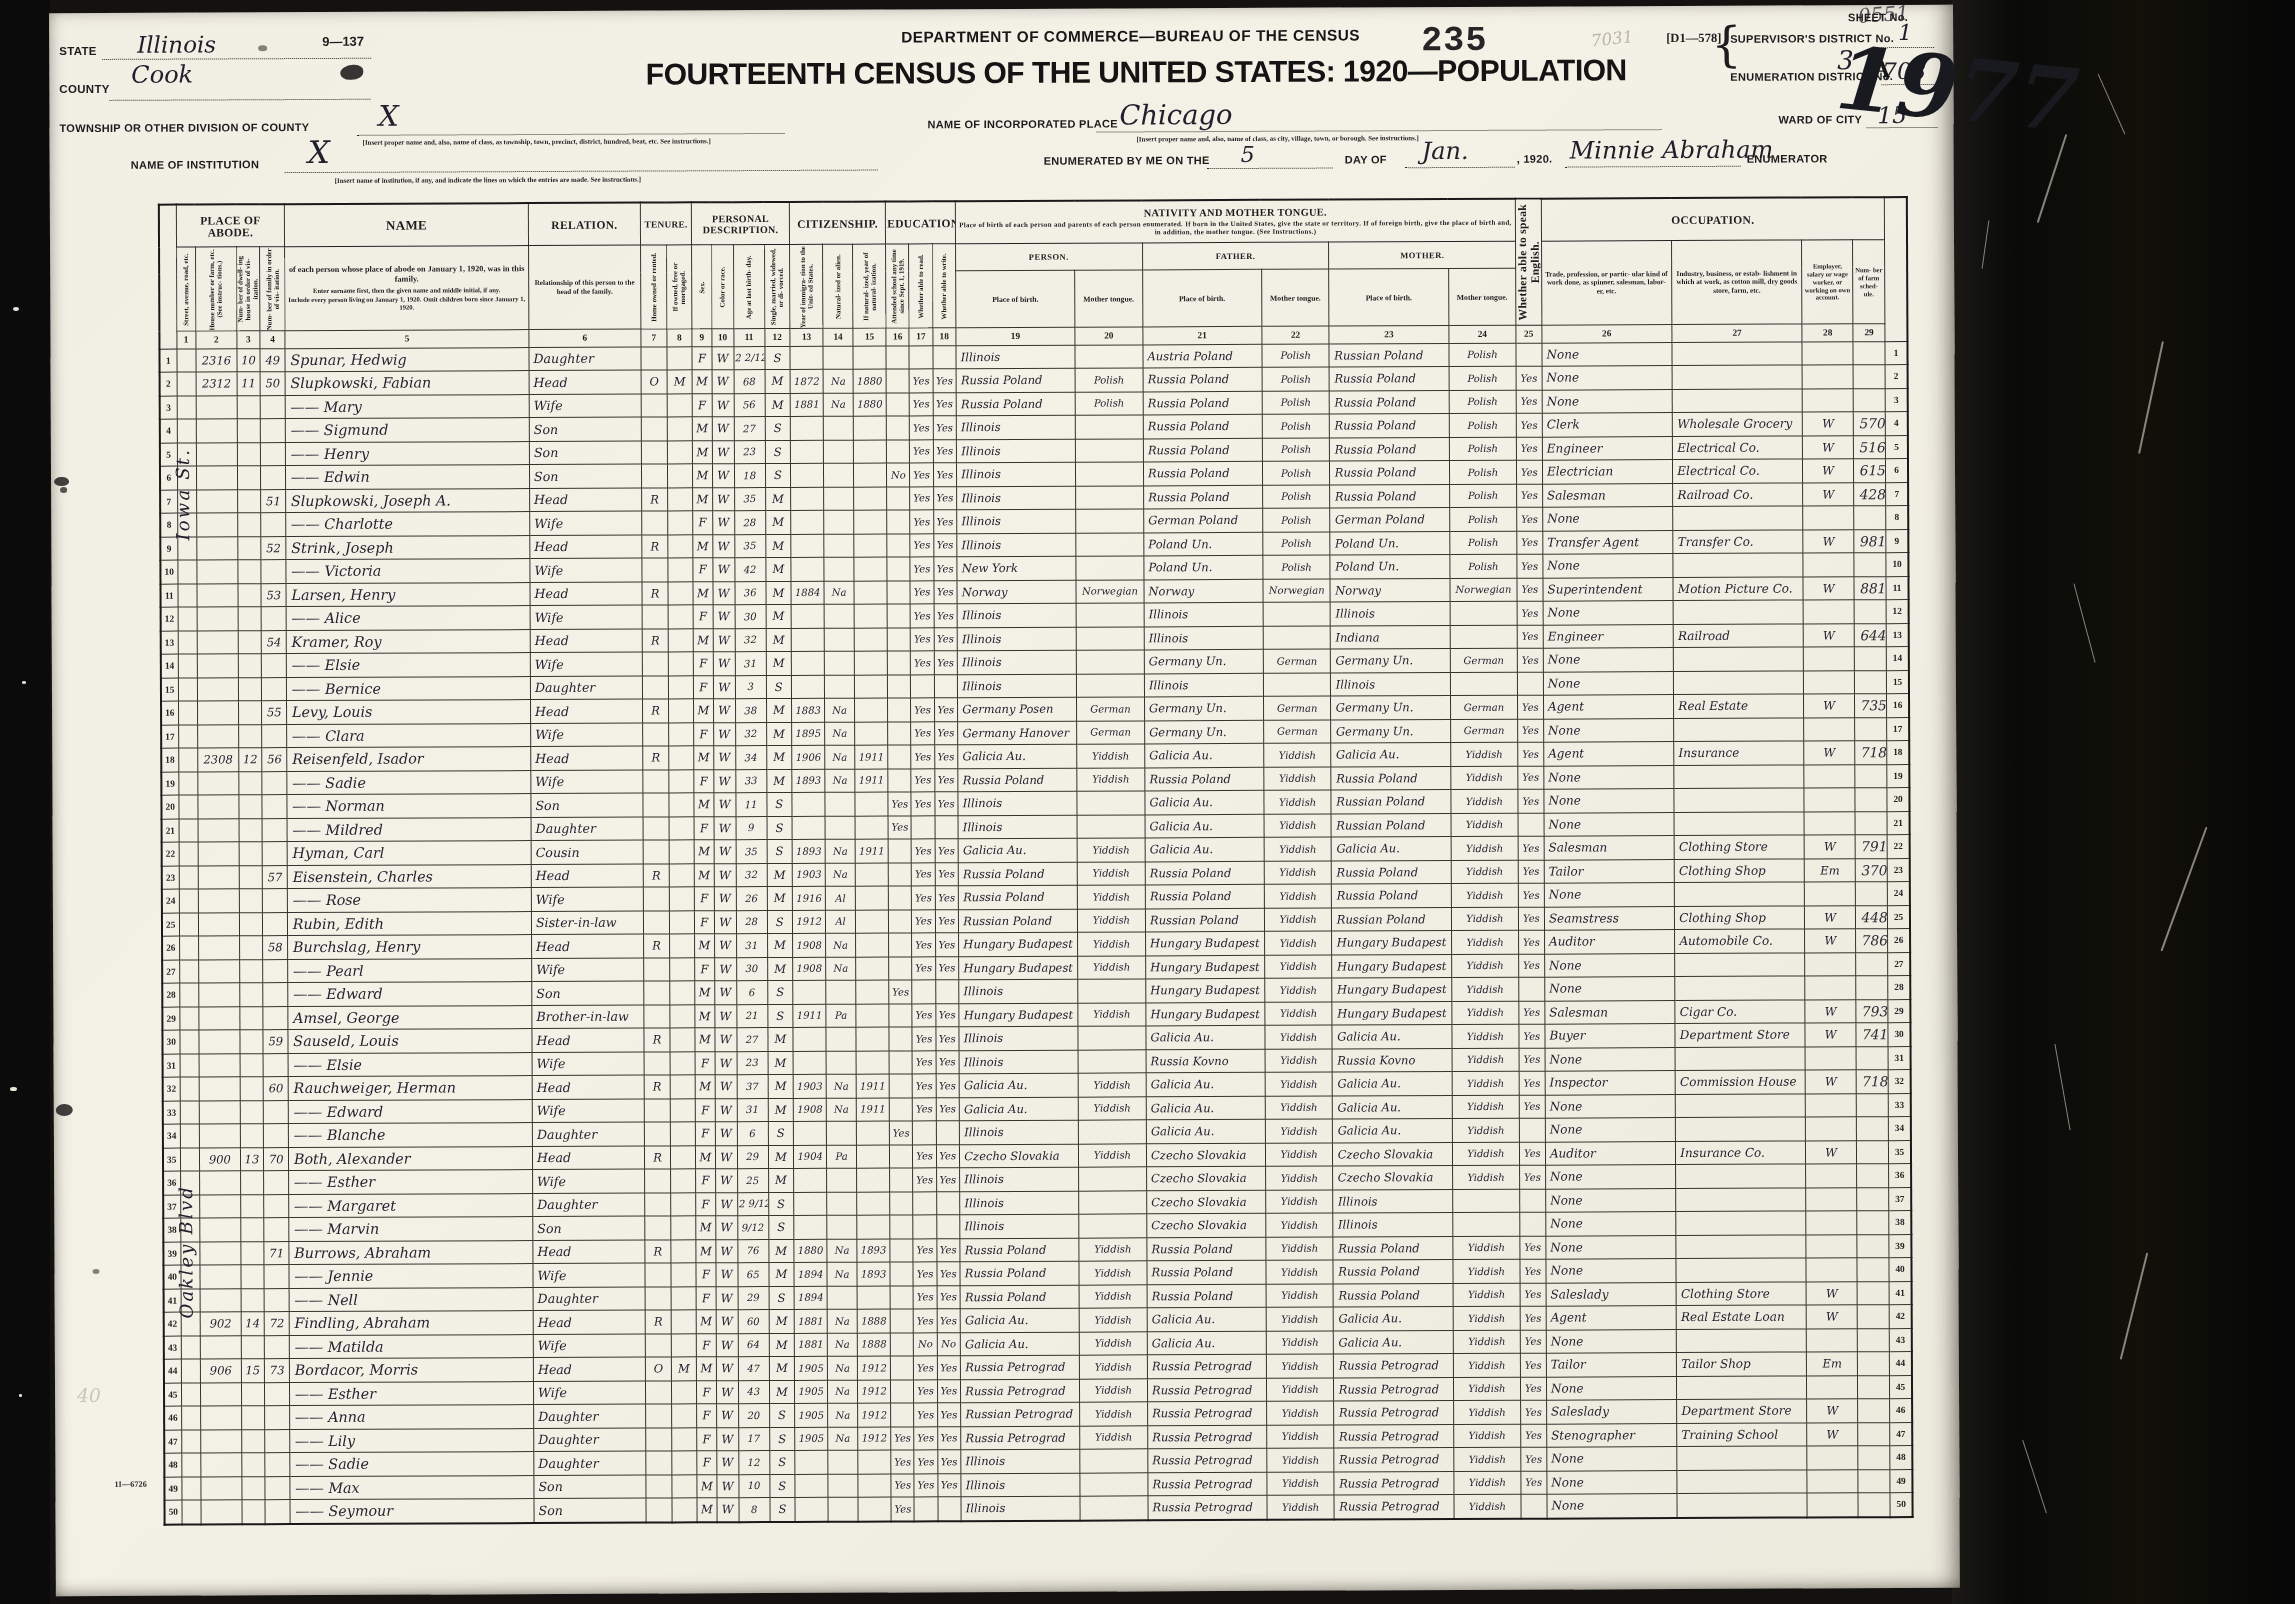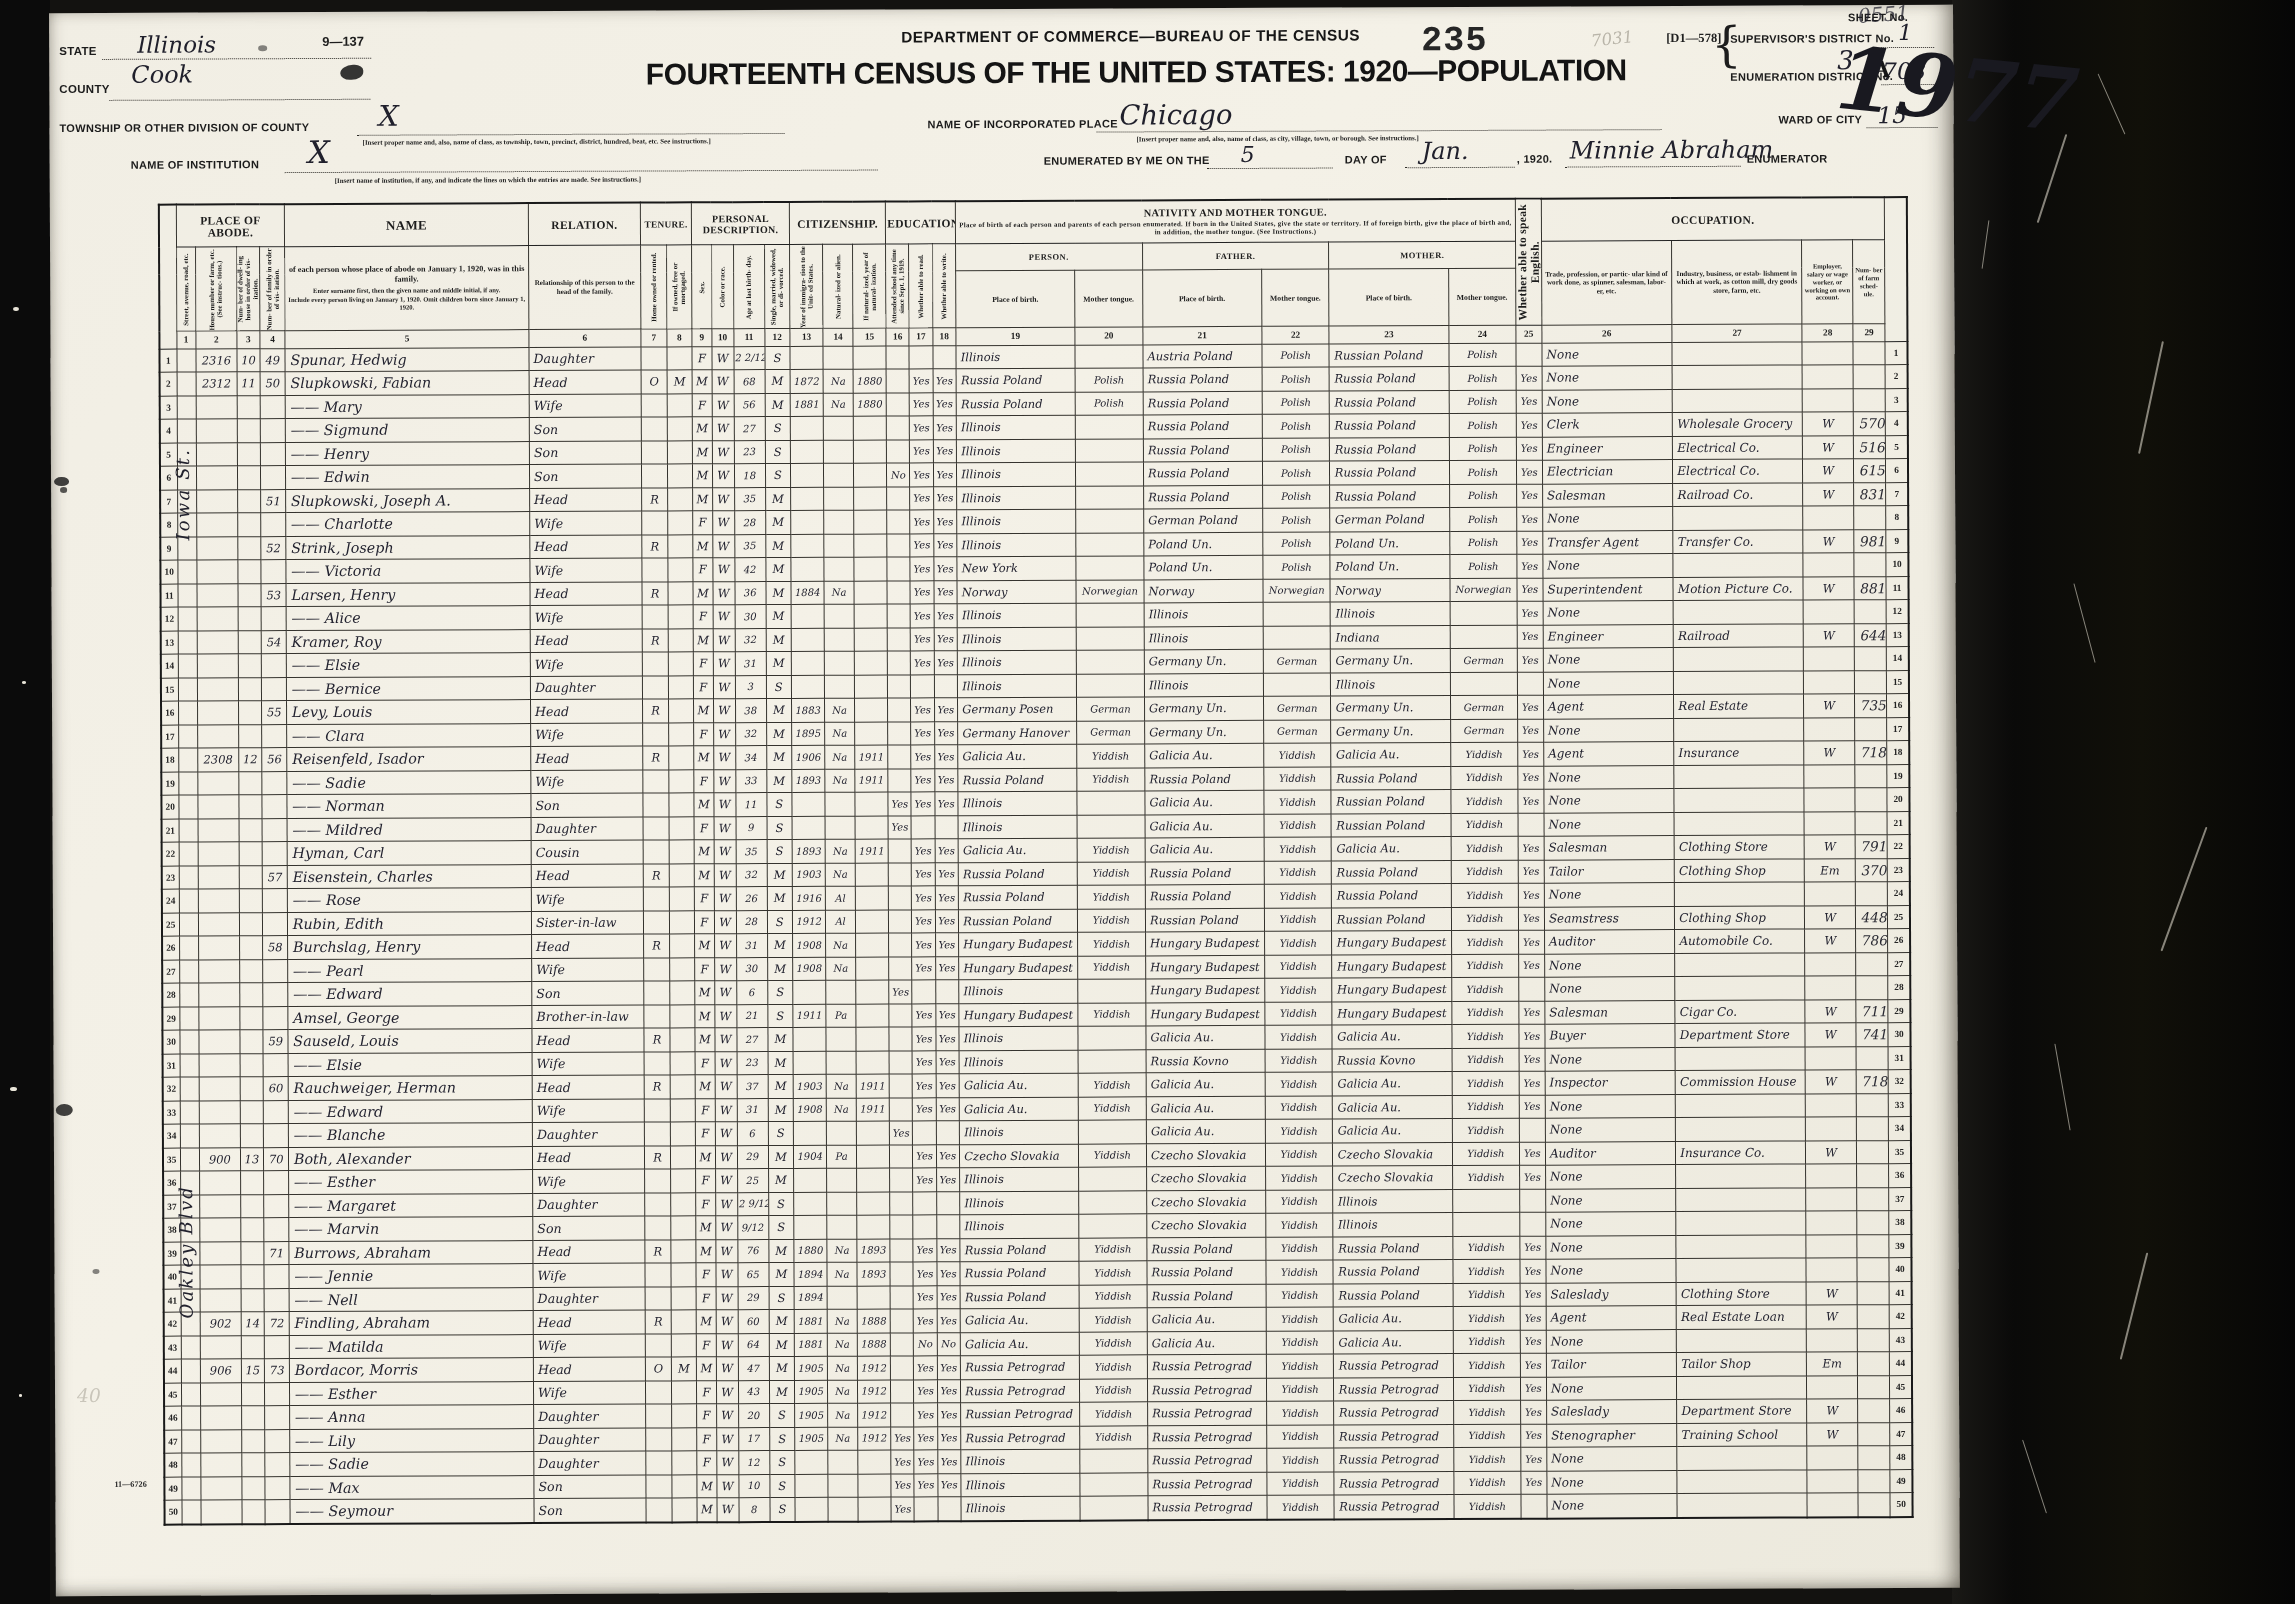--- a/index.html
+++ b/index.html
@@ -499,21 +499,21 @@
             <td class="c-hw c-left c-pb">Illinois</td>
             <td class="c-hw c-sm"></td>
             <td class="c-hw c-left c-pb">Russia Poland</td>
             <td class="c-hw c-sm">Polish</td>
             <td class="c-hw c-left c-pb">Russia Poland</td>
             <td class="c-hw c-sm">Polish</td>
             <td class="c-hw c-sm">Yes</td>
             <td class="c-hw c-left c-occ">Salesman</td>
             <td class="c-hw c-left c-occ">Railroad Co.</td>
             <td class="c-hw">W</td>
-            <td class="c-hw c-farm">831</td>
+            <td class="c-hw c-farm">428</td>
             <td class="rnum">7</td>
           </tr>
           <tr class="heavy">
             <td class="lnum">8</td>
             <td></td>
             <td class="c-hw"></td>
             <td class="c-hw"></td>
             <td class="c-hw"></td>
             <td class="c-hw c-left c-name">—— Charlotte</td>
             <td class="c-hw c-left c-rel">Wife</td>
@@ -1225,21 +1225,21 @@
             <td class="c-hw c-left c-pb">Hungary Budapest</td>
             <td class="c-hw c-sm">Yiddish</td>
             <td class="c-hw c-left c-pb">Hungary Budapest</td>
             <td class="c-hw c-sm">Yiddish</td>
             <td class="c-hw c-left c-pb">Hungary Budapest</td>
             <td class="c-hw c-sm">Yiddish</td>
             <td class="c-hw c-sm">Yes</td>
             <td class="c-hw c-left c-occ">Salesman</td>
             <td class="c-hw c-left c-occ">Cigar Co.</td>
             <td class="c-hw">W</td>
-            <td class="c-hw c-farm">711</td>
+            <td class="c-hw c-farm">793</td>
             <td class="rnum">29</td>
           </tr>
           <tr class="solid">
             <td class="lnum">30</td>
             <td></td>
             <td class="c-hw"></td>
             <td class="c-hw"></td>
             <td class="c-hw">59</td>
             <td class="c-hw c-left c-name">Sauseld, Louis</td>
             <td class="c-hw c-left c-rel">Head</td>

